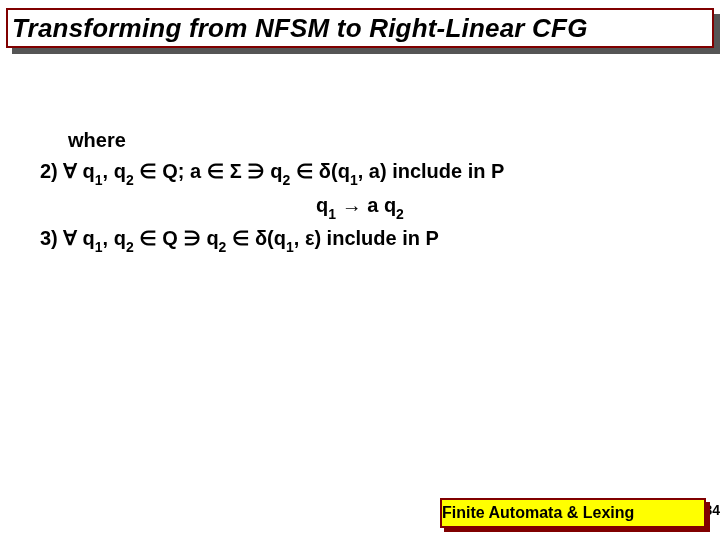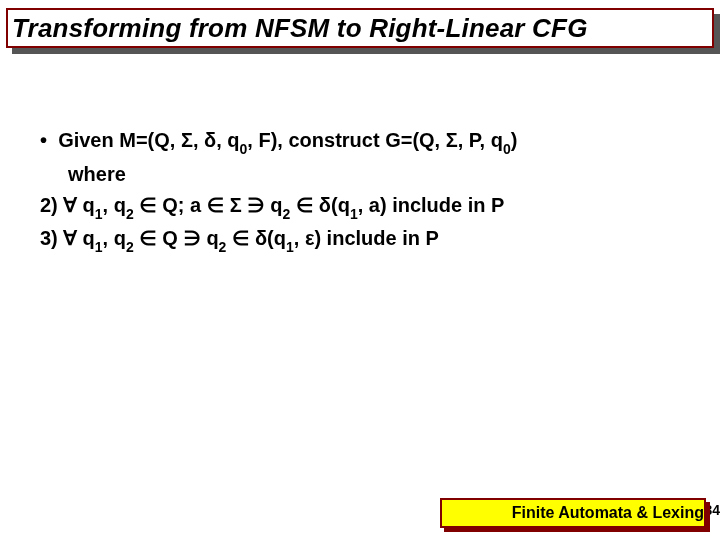--- a/index.html
+++ b/index.html
@@ -78,54 +78,54 @@
     background: #800000;
   }
   .footer-box {
     position: relative;
     width: 266px;
     height: 30px;
     background: #ffff00;
     border: 2px solid #800000;
     display: flex;
     align-items: center;
-    justify-content: flex-end;
+    justify-content: flex-start;
   }
   .footer-text {
     font-size: 16px;
     font-weight: bold;
   }
   .pagenum-inner { display:inline-block; }
 </style>
 </head>
 <body>
 
 <div class="title-wrap">
   <div class="title-shadow"></div>
   <div class="title-box">
     <span class="title-text">Transforming from NFSM to Right-Linear CFG</span>
   </div>
 </div>
 
 <div class="content">
 
-  <div class="line">
-    •&nbsp;&nbsp;<span>Given M=(Q, </span><span>Σ</span><span>, </span><span>δ</span><span>, q</span><span class="sub">0</span><span>, F), construct G=(Q, </span><span>Σ</span><span>, P, q</span><span class="sub">0</span><span>)</span>
-  </div>
 
   <div class="line indent">
     <span>where</span>
   </div>
 
 
 
   <div class="line">
     <span>2) </span><span>∀</span><span> q</span><span class="sub">1</span><span>, q</span><span class="sub">2</span><span> </span><span>∈</span><span> Q; a </span><span>∈</span><span> </span><span>Σ</span><span> </span><span>∋</span><span> q</span><span class="sub">2</span><span> </span><span>∈</span><span> </span><span>δ</span><span>(q</span><span class="sub">1</span><span>, a) include in P</span>
   </div>
 
+  <div class="line center">
+    <span>q</span><span class="sub">1</span><span> </span><span>→</span><span> a q</span><span class="sub">2</span>
+  </div>
 
   <div class="line">
     <span>3) </span><span>∀</span><span> q</span><span class="sub">1</span><span>, q</span><span class="sub">2</span><span> </span><span>∈</span><span> Q </span><span>∋</span><span> q</span><span class="sub">2</span><span> </span><span>∈</span><span> </span><span>δ</span><span>(q</span><span class="sub">1</span><span>, </span><span>ε</span><span>) include in P</span>
   </div>
 
 
 </div>
 
 <div class="pagenum">
   <span class="pagenum-inner">34</span>

